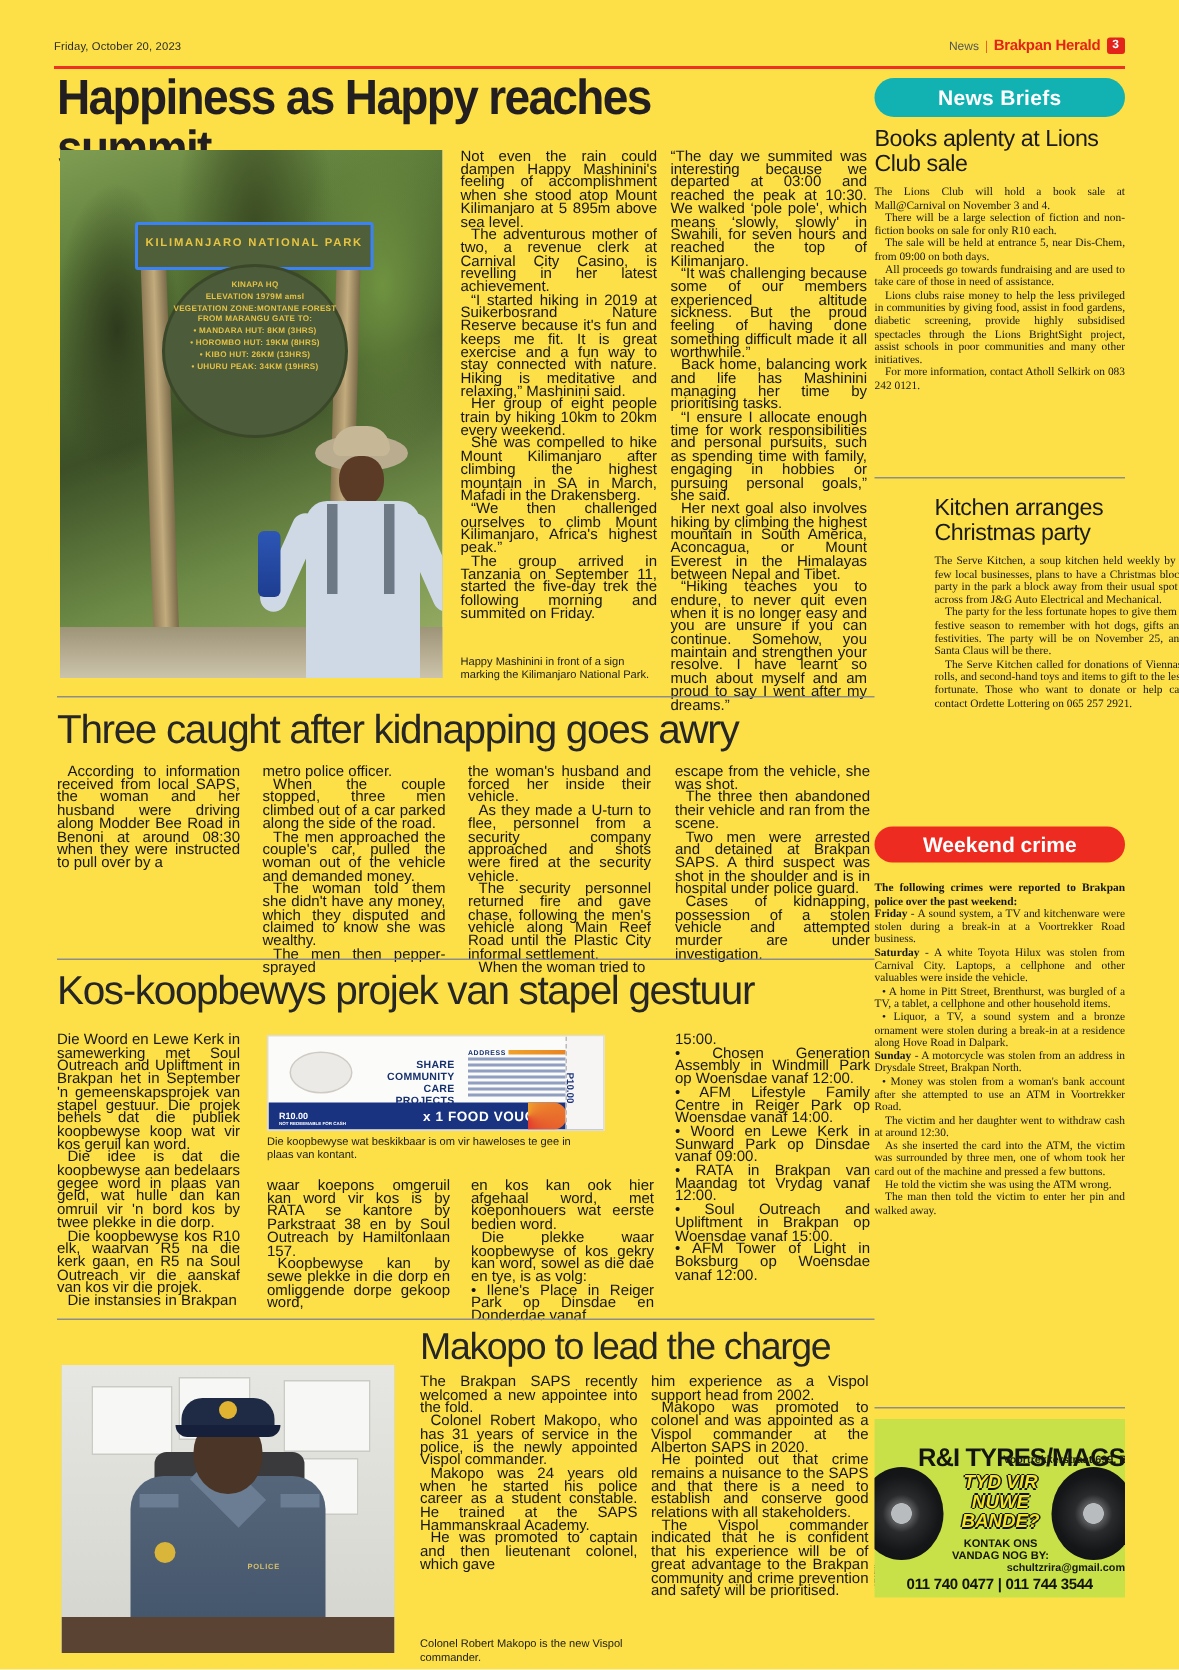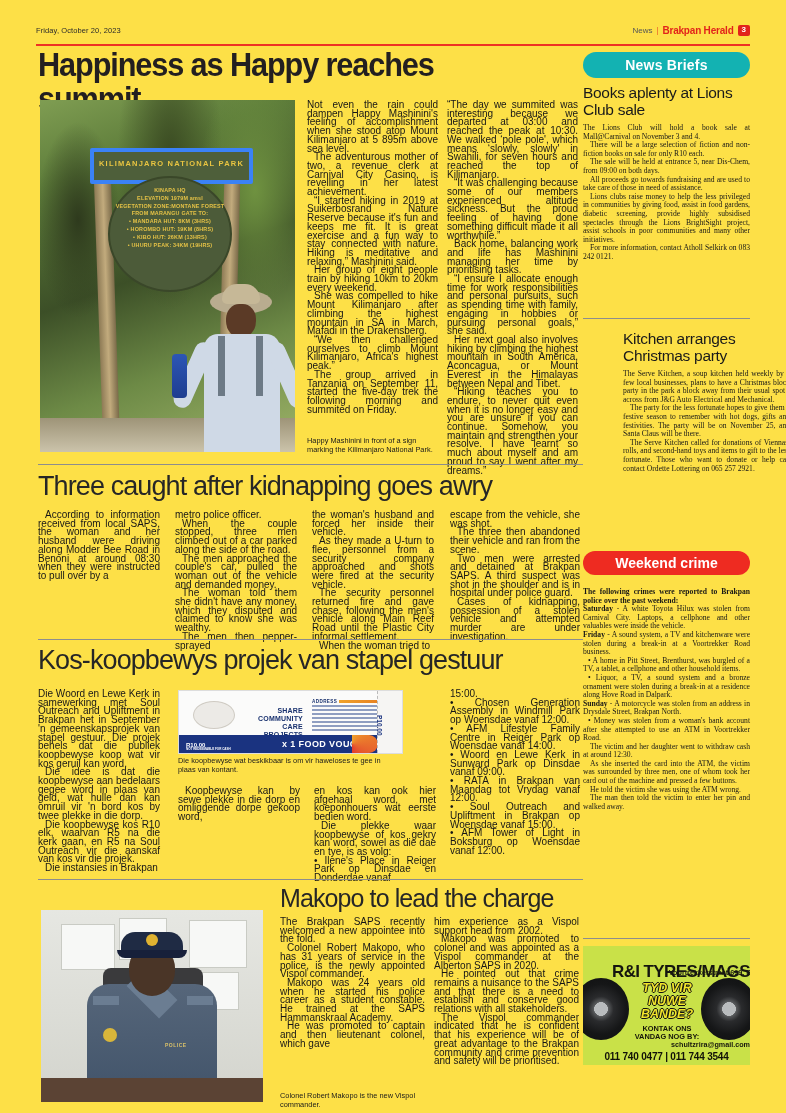--- a/index.html
+++ b/index.html
@@ -120,21 +120,21 @@
   .kili-trees{position:absolute;left:0;top:0;width:100%;height:100%;
       background:
       radial-gradient(ellipse 60px 140px at 38px 120px,#2e3a1d 0%,rgba(46,58,29,0) 70%),
       radial-gradient(ellipse 80px 160px at 215px 90px,#6f9240 0%,rgba(111,146,64,0) 72%),
       radial-gradient(ellipse 70px 200px at 130px 60px,#3a4a22 0%,rgba(58,74,34,0) 75%);}
   .kili-post{position:absolute;background:linear-gradient(90deg,#8d7a55,#c2ab7d,#7a6a49);
       border-radius:3px;}
   #kp1{left:58px;top:52px;width:17px;height:290px;transform:rotate(-2deg);}
   #kp2{left:182px;top:52px;width:16px;height:230px;transform:rotate(1.5deg);}
   .kili-board{position:absolute;left:50px;top:48px;width:155px;height:28px;
-      background:#4e5f3a;border:4px solid #3b82f6;border-radius:2px;}
+      background:#4e5f3a;border:2px solid #3b82f6;border-radius:2px;}
   .kili-board span{display:block;text-align:center;line-height:24px;
       font-family:"Liberation Sans", sans-serif;font-weight:bold;font-size:7.5px;
       color:#e8c441;letter-spacing:1.2px;}
   .kili-disc{position:absolute;left:68px;top:76px;width:120px;height:112px;
       border-radius:50%;background:#4c5b39;border:2px solid #3a4729;}
   .kili-disc .ln{display:block;text-align:center;
       font-family:"Liberation Sans", sans-serif;font-weight:bold;
       font-size:5.4px;line-height:7.8px;color:#e5c246;letter-spacing:.2px;}
   .kili-disc .wrap{padding-top:9px;}
   .kili-person{position:absolute;left:148px;top:190px;width:105px;height:162px;}
@@ -388,20 +388,21 @@
         <div class="vc-stripe"></div>
       </div>
       <div class="vc-stub">
         <span>P10.00</span>
       </div>
     </div>
   </div>
   <div class="cap" style="position:absolute;left:178px;top:756px;width:218px;">Die koopbewyse wat beskikbaar is om vir haweloses te gee in plaas van kontant.</div>
 
   <div class="col" style="left:178px;top:787px;width:122px;">
+    <p class="noind">waar koepons omgeruil kan word vir kos is by RATA se kantore by Parkstraat 38 en by Soul Outreach by Hamiltonlaan 157.</p>
     <p>Koopbewyse kan by sewe plekke in die dorp en omliggende dorpe gekoop word,</p>
   </div>
   <div class="col" style="left:314px;top:787px;width:122px;">
     <p class="noind">en kos kan ook hier afgehaal word, met koeponhouers wat eerste bedien word.</p>
     <p>Die plekke waar koopbewyse of kos gekry kan word, sowel as die dae en tye, is as volg:</p>
     <p class="noind">• Ilene's Place in Reiger Park op Dinsdae en Donderdae vanaf</p>
   </div>
   <div class="col" style="left:450px;top:690px;width:130px;">
     <p class="noind">15:00.</p>
     <p class="noind">• Chosen Generation Assembly in Windmill Park op Woensdae vanaf 12:00.</p>
@@ -474,22 +475,22 @@
     </div>
   </div>
 
   <div class="weekend-tab">
     <span>Weekend crime</span>
   </div>
 
   <div class="rail" style="top:588px;">
     <div class="rail-body">
       <p class="b">The following crimes were reported to Brakpan police over the past weekend:</p>
+      <p class="noind"><b>Friday</b><span> - A sound system, a TV and kitchenware were stolen during a break-in at a Voortrekker Road business.</span></p>
       <p class="noind"><b>Saturday</b><span> - A white Toyota Hilux was stolen from Carnival City. Laptops, a cellphone and other valuables were inside the vehicle.</span></p>
-      <p class="noind"><b>Friday</b><span> - A sound system, a TV and kitchenware were stolen during a break-in at a Voortrekker Road business.</span></p>
       <p class="bullet">• A home in Pitt Street, Brenthurst, was burgled of a TV, a tablet, a cellphone and other household items.</p>
       <p class="bullet">• Liquor, a TV, a sound system and a bronze ornament were stolen during a break-in at a residence along Hove Road in Dalpark.</p>
       <p class="noind"><b>Sunday</b><span> - A motorcycle was stolen from an address in Drysdale Street, Brakpan North.</span></p>
       <p class="bullet">• Money was stolen from a woman's bank account after she attempted to use an ATM in Voortrekker Road.</p>
       <p>The victim and her daughter went to withdraw cash at around 12:30.</p>
       <p>As she inserted the card into the ATM, the victim was surrounded by three men, one of whom took her card out of the machine and pressed a few buttons.</p>
       <p>He told the victim she was using the ATM wrong.</p>
       <p>The man then told the victim to enter her pin and walked away.</p>
     </div>
   </div>

